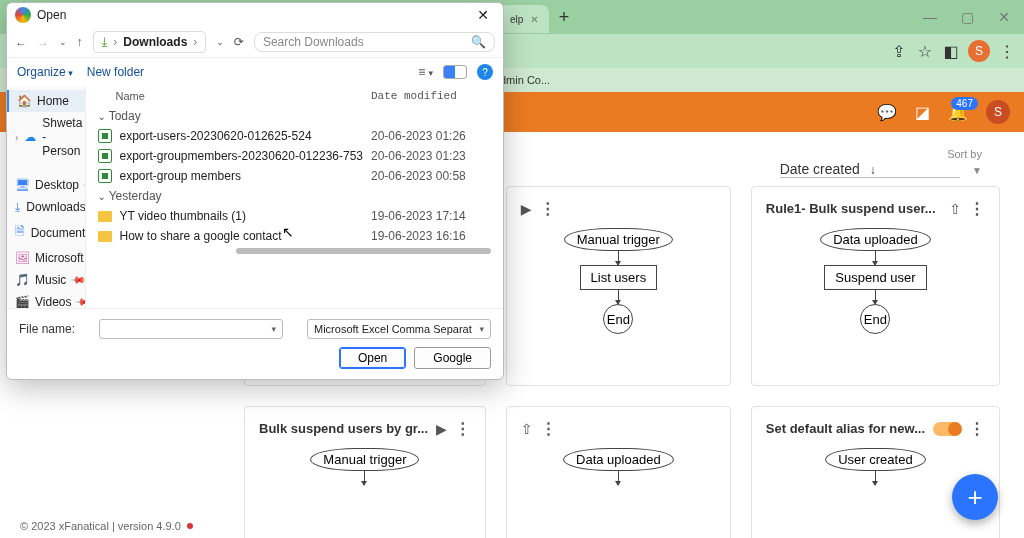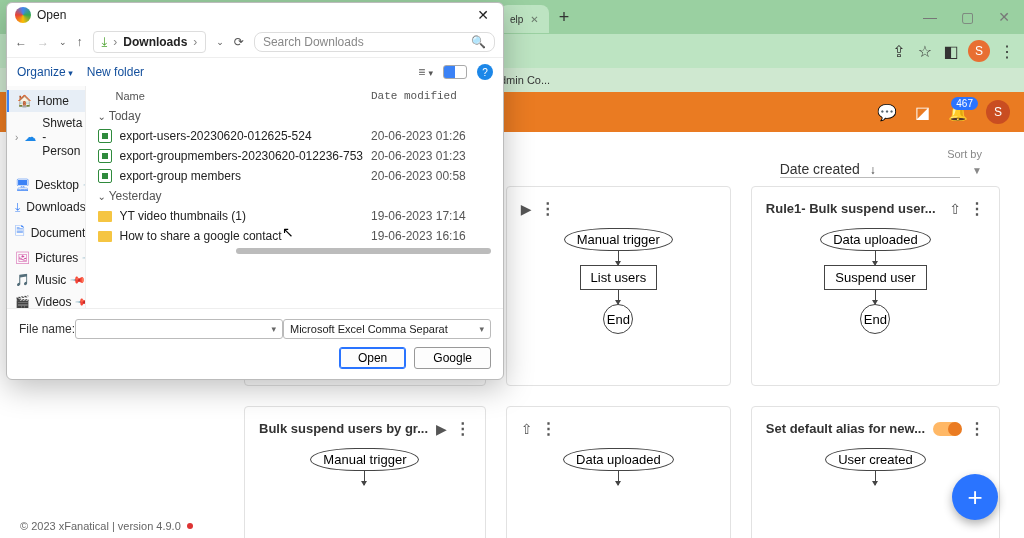--- a/index.html
+++ b/index.html
@@ -96,21 +96,21 @@
   .frow { display: flex; align-items: center; padding: 3px 12px; gap: 8px; }
   .frow.sel { background: #d6eaff; }
   .fico { width: 14px; height: 14px; border: 1px solid #2f8a3c; border-radius: 2px; position: relative; background: #fff; }
   .fico::after { content: ""; position: absolute; inset: 3px; background: #2f8a3c; }
   .folder { width: 14px; height: 11px; background: #f5c542; border-radius: 1px; }
   .fname { flex: 1; white-space: nowrap; overflow: hidden; text-overflow: ellipsis; }
   .fdate { width: 120px; color: #555; }
   .scroll-fake { height: 6px; margin: 2px 12px 0 150px; background: #bcbcbc; border-radius: 3px; }
 
   .dlg-foot { padding: 10px 12px; display: flex; flex-direction: column; gap: 8px; border-top: 1px solid #eee; }
-  .fn-row { display: flex; align-items: center; gap: 0; }
+  .fn-row { display: flex; align-items: center; gap: 24px; }
   .fn-row label { color: #333; }
   .fn-row select, .fn-row .combo { border: 1px solid #bbb; border-radius: 3px; padding: 2px 6px; font-size: 11px; background: #fff; }
   .fn-row .combo { flex: 1; height: 20px; display:flex; align-items:center;}
   .fn-row .combo .dd { margin-left:auto; color:#666; font-size:9px;}
   .ftype { width: 160px; white-space: nowrap; overflow: hidden; text-overflow: ellipsis; display:flex; align-items:center;}
   .ftype .dd { margin-left:auto; color:#666; font-size:9px;}
   .btn-row { display: flex; justify-content: flex-end; gap: 8px; }
   .btn { border: 1px solid #999; background: #fdfdfd; padding: 3px 18px; border-radius: 3px; font-size: 12px; }
   .btn.primary { border-color: #2a74ff; box-shadow: inset 0 0 0 1px #2a74ff; }
 
@@ -301,21 +301,21 @@
       <div class="side-item">
           <span class="ico down">⤓</span>
           <span>Downloads</span>
         </div>
       <div class="side-item">
           <span class="ico docf">🗎</span>
           <span>Documents</span>
         </div>
       <div class="side-item">
           <span class="ico pic">🖼</span>
-          <span>Pictures</span>
+          <span>Microsoft</span>
           <span class="pin">📌</span>
         </div>
       <div class="side-item">
           <span class="ico mus">🎵</span>
           <span>Music</span>
           <span class="pin">📌</span>
         </div>
       <div class="side-item">
           <span class="ico vid">🎬</span>
           <span>Videos</span>

